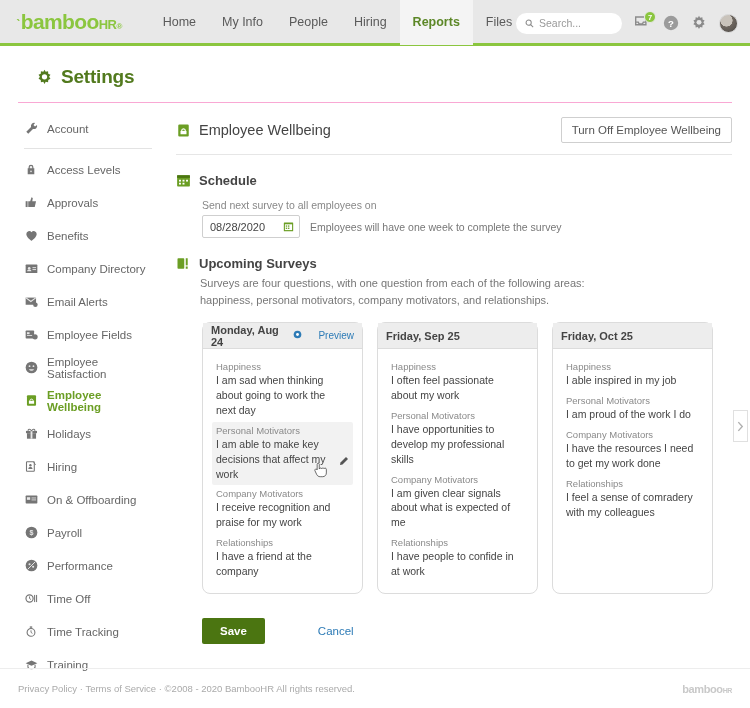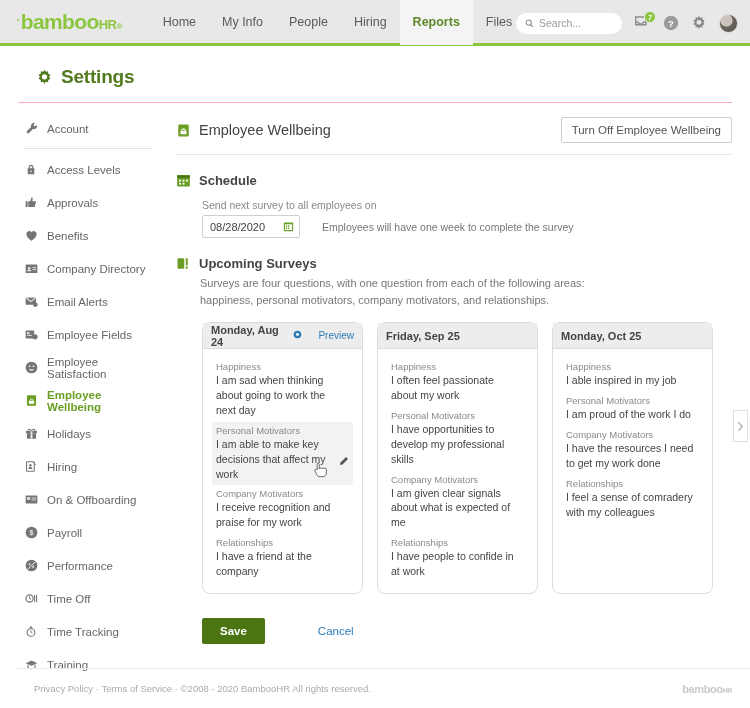--- a/index.html
+++ b/index.html
@@ -141,21 +141,21 @@
   .section { margin-top: 18px; }
   .section-head { display: flex; align-items: center; gap: 8px; }
   .section-head h3 { font-size: 13px; font-weight: 700; color: #444; }
   .section-sub {
     font-size: 11px; color: #777; line-height: 1.5;
     margin: 4px 0 0 24px; max-width: 440px;
   }
 
   .field-block { margin: 11px 0 0 26px; }
   .field-label { font-size: 10.5px; color: #888; margin-bottom: 4px; }
-  .row { display: flex; align-items: center; gap: 22px; text-align: center; }
+  .row { display: flex; align-items: center; gap: 10px; text-align: center; }
 
   .date-input {
     display: flex; align-items: center; justify-content: space-between;
     width: 98px; height: 23px;
     border: 1px solid #cfcfcf; border-radius: 2px;
     background: #fff;
     padding: 0 5px 0 7px;
     font-size: 11px; color: #444;
     cursor: text;
   }
@@ -226,21 +226,21 @@
     border-radius: 2px;
     font-size: 11.5px; font-weight: 700;
     padding: 7px 18px;
     cursor: pointer;
     font-family: inherit;
   }
   .btn-cancel { font-size: 11.5px; color: #2d7bb6; cursor: pointer; padding-left: 37px; }
 
   
   .footer {
-    position: absolute; bottom: 0; left: 16px; right: 0;
+    position: absolute; bottom: 0; left: 0; right: 0;
     height: 40px;
     border-top: 1px solid #ededed;
     display: flex; align-items: center; justify-content: space-between;
     padding: 0 18px;
   }
   .footer-links { font-size: 9.5px; color: #aaa; }
   .footer-links span { cursor: pointer; }
   .footer-logo { font-size: 11px; font-weight: 700; color: #c9c9c9; letter-spacing: -0.4px; }
   .footer-logo .hr { font-size: 7px; }
 </style>
@@ -611,21 +611,21 @@
               </div>
               <div class="q-item">
                 <div class="q-cat">Relationships</div>
                 <div class="q-text">I have people to confide in at work</div>
               </div>
             </div>
           </div>
 
           <div class="card">
             <div class="card-head">
-              <span class="card-date">Monday, Oct 25</span>
+              <span class="card-date">Friday, Oct 25</span>
             </div>
             <div class="card-body">
               <div class="q-item">
                 <div class="q-cat">Happiness</div>
                 <div class="q-text">I able inspired in my job</div>
               </div>
               <div class="q-item">
                 <div class="q-cat">Personal Motivators</div>
                 <div class="q-text">I am proud of the work I do</div>
               </div>

